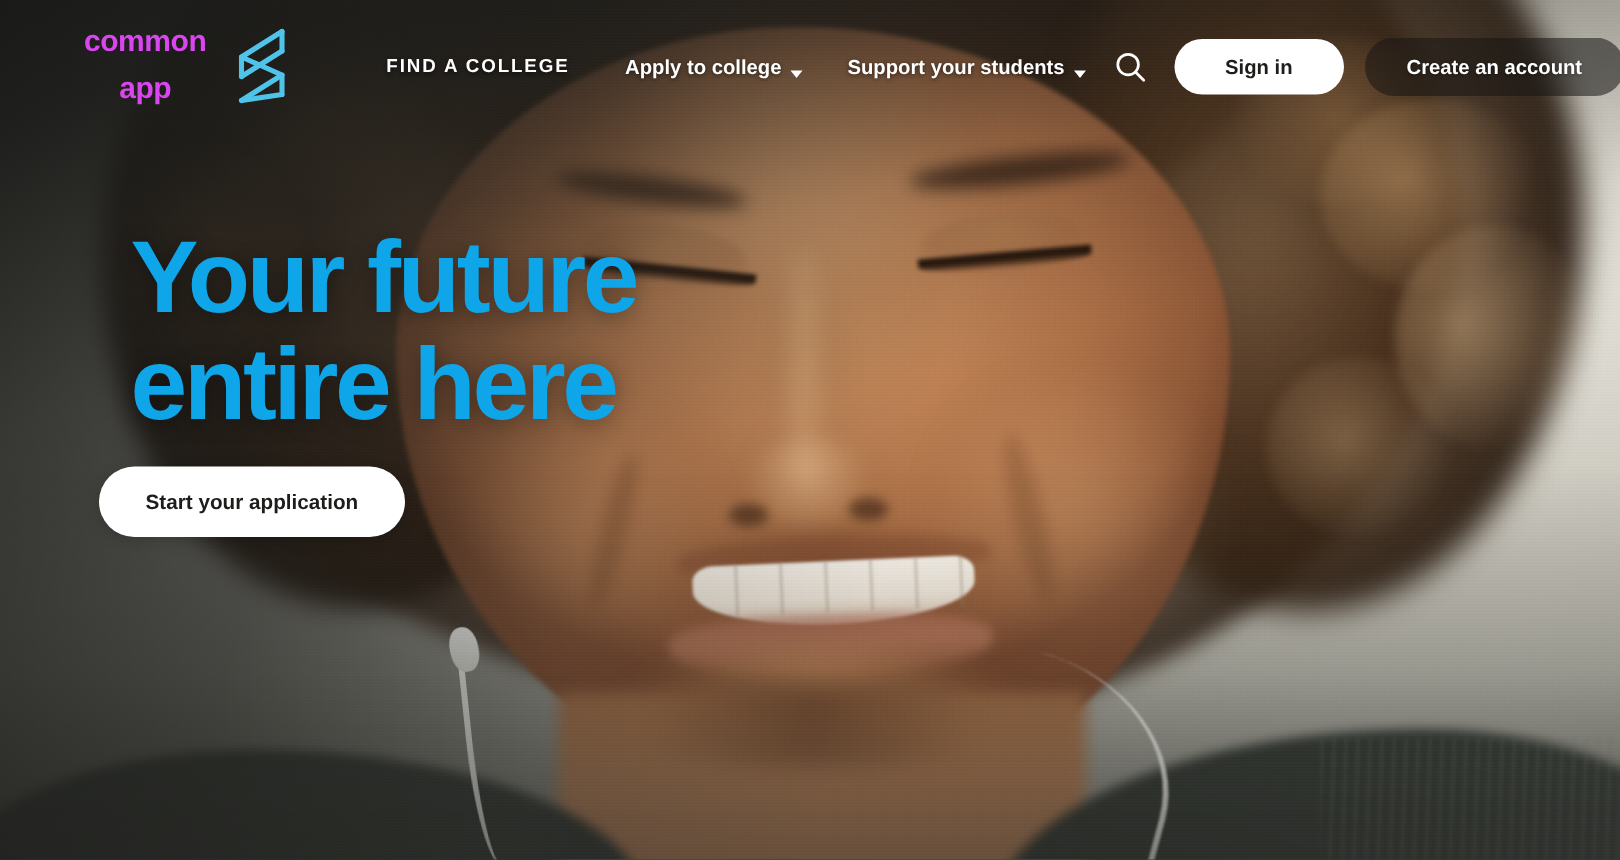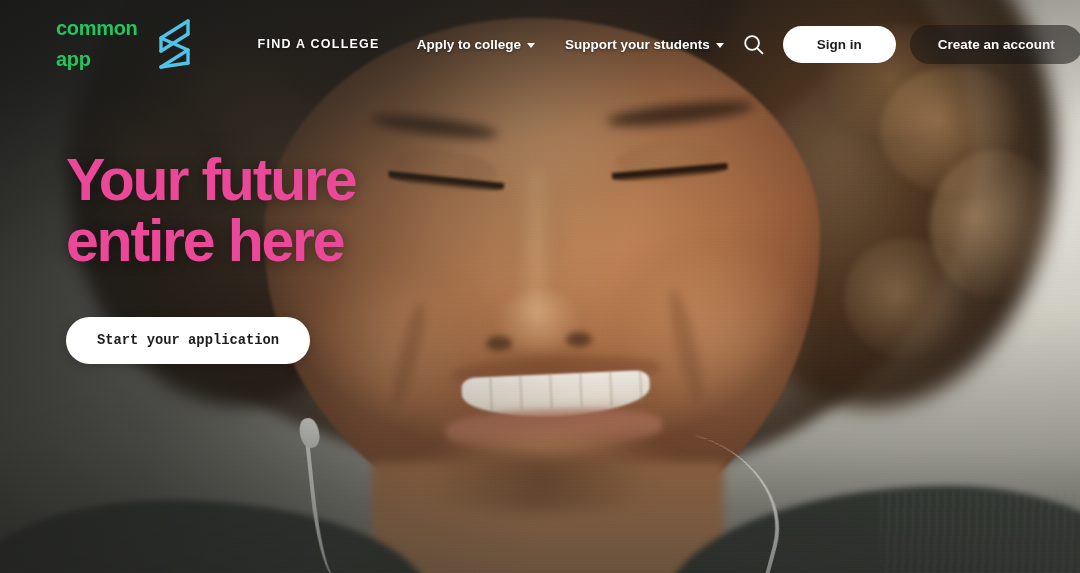--- a/index.html
+++ b/index.html
@@ -287,32 +287,32 @@
 
   
   .nav {
     position:absolute; left:0; top:0; right:0; height:88px;
     display:flex; align-items:center;
     padding:0 62px 0 56px;
     z-index:40;
   }
   .logo { display:flex; align-items:center; gap:9px; cursor:pointer; }
   .logo-words {
-    display:flex; flex-direction:column; align-items:flex-start;
-    line-height:.96; color:#22c55e;
+    display:flex; flex-direction:column; align-items:center;
+    line-height:.96; color:#d946ef;
     font-size:20px; font-weight:700; letter-spacing:-.3px;
   }
   .logo-words .w2 { margin-top:12px; }
   .logo-mark { display:block; }
 
   .nav-links { display:flex; align-items:center; gap:0; margin-left:52px; }
   .nav-item {
     color:#fff; font-size:13.5px; font-weight:700;
     padding:10px 15px; cursor:pointer; white-space:nowrap;
-    display:flex; align-items:center; gap:6px;
+    display:flex; align-items:flex-end; gap:6px;
     text-shadow:0 1px 3px rgba(0,0,0,.55);
   }
   .nav-item.find {
     font-size:12.5px; letter-spacing:1.25px; padding-right:22px;
   }
   .caret {
     width:0; height:0; display:inline-block;
     border-left:4px solid transparent; border-right:4px solid transparent;
     border-top:5px solid #fff; margin-top:2px;
   }
@@ -336,39 +336,40 @@
     backdrop-filter:blur(2px);
     text-shadow:0 1px 2px rgba(0,0,0,.4);
   }
 
   
   .hero-copy {
     position:absolute; left:66px; top:150px; z-index:30;
     width:480px;
   }
   .headline {
-    color:#ec4899; font-weight:700;
-    font-size:59px; line-height:1.04;
+    color:#0ea5e9; font-weight:700;
+    font-size:68px; line-height:1.04;
     letter-spacing:-2.2px;
     text-shadow:0 2px 14px rgba(0,0,0,.38);
+    margin-left:21px;
   }
   .subcopy {
     margin-top:34px;
     color:#fff; font-size:17.5px; line-height:1.63;
     font-weight:400; max-width:440px;
     text-shadow:0 1px 8px rgba(0,0,0,.42);
   }
   .cta {
-    margin-top:44px;
+    margin-top:20px;
     display:inline-block;
     background:#fff; color:#1d1d1b;
     font-size:13.8px; font-weight:700;
     padding:16px 31px; border-radius:999px;
     border:none; cursor:pointer;
-    font-family:Liberation Mono, monospace;
+    font-family:Liberation Sans, sans-serif;
     box-shadow:0 2px 10px rgba(0,0,0,.18);
   }
 </style>
 </head>
 <body>
 
 <div class="hero">
 
   <div class="photo">
     <div class="bg-base"></div>

